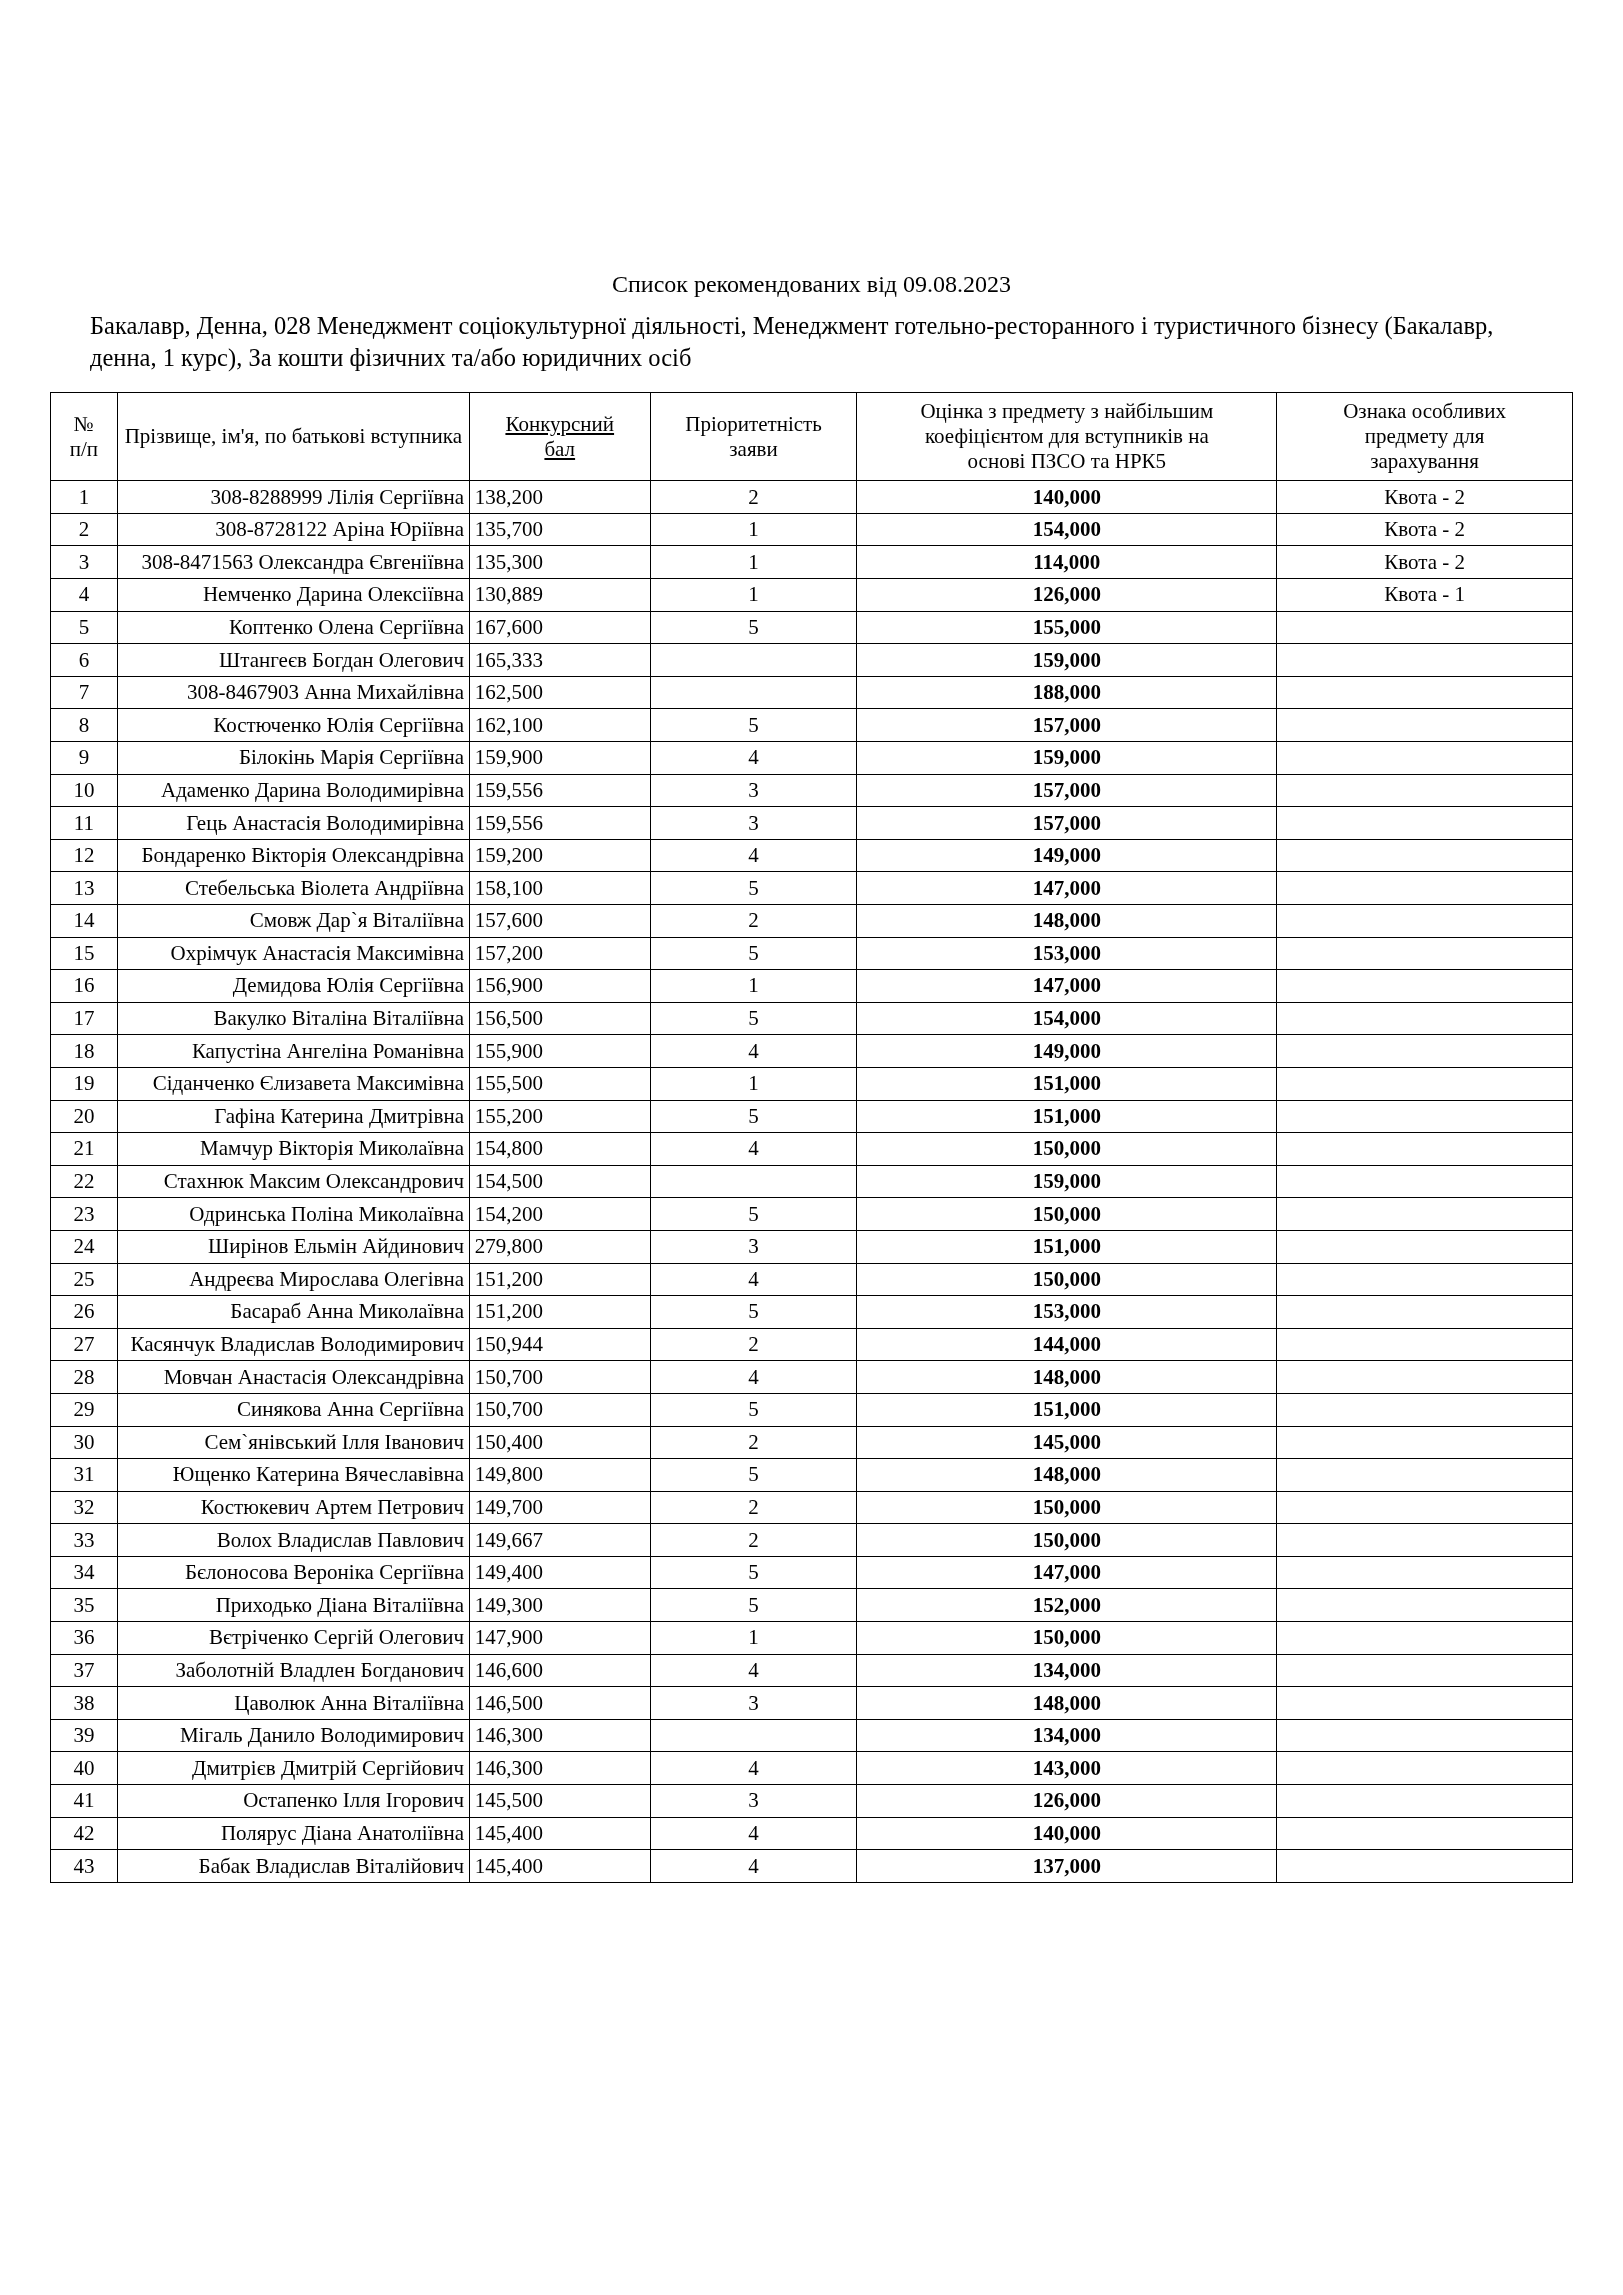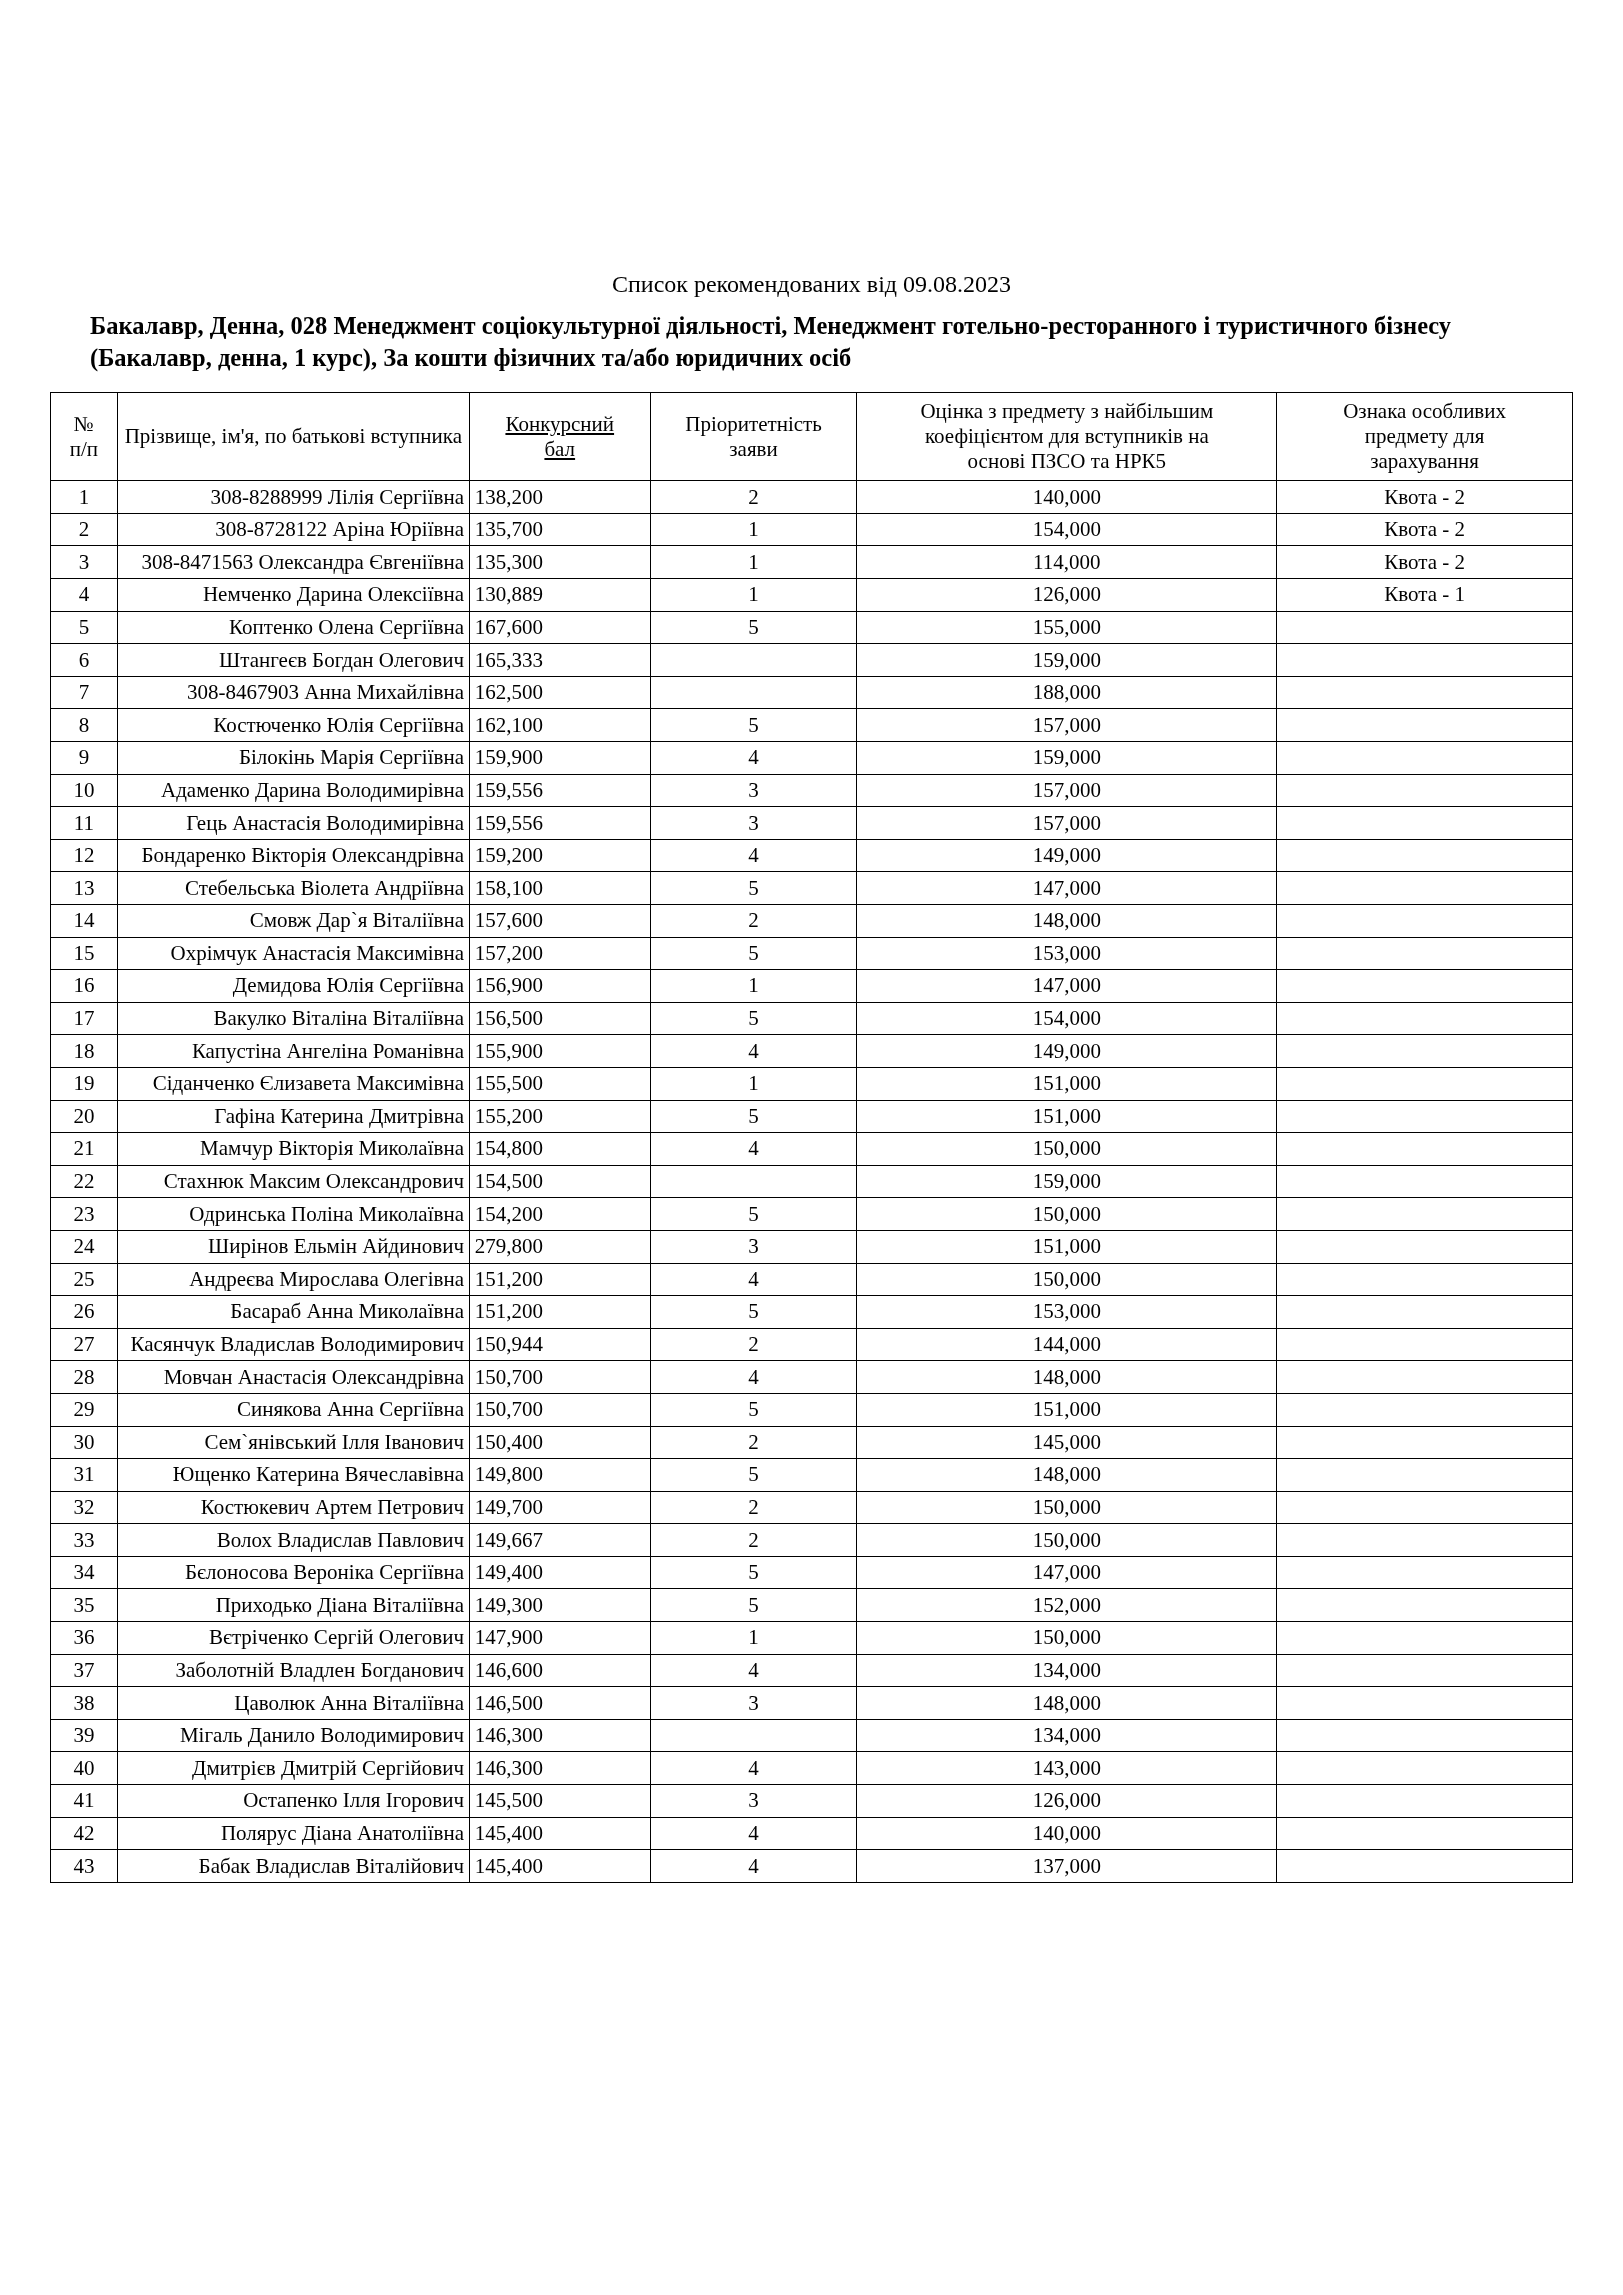--- a/index.html
+++ b/index.html
@@ -24,21 +24,21 @@
     padding: 0;
     border-radius: 32px;
   }
   .doc-title {
     text-align: center;
     font-size: 24px;
     margin-top: 270px;
     line-height: 1.2;
   }
   .doc-subtitle {
-    font-weight: bold;
+    font-weight: normal;
     font-size: 24.5px;
     line-height: 1.30;
     margin: 11.5px 90px 0 90px;
     text-align: left;
   }
   table.listing {
     border-collapse: collapse;
     margin: 18px auto 0 auto;
     width: 1523px;
     table-layout: fixed;
@@ -68,20 +68,21 @@
     text-align: left;
     width: 170px;
   }
   td.c-prio {
     text-align: center;
     width: 196px;
   }
   td.c-mark {
     text-align: center;
     width: 409px;
+    font-weight: bold;
   }
   td.c-note {
     text-align: center;
     width: 285px;
   }
   th.h-num { width: 56px; }
   th.h-score { width: 170px; text-decoration: underline; }
   th.h-prio { width: 196px; }
   th.h-mark { width: 409px; }
   th.h-note { width: 285px; }

